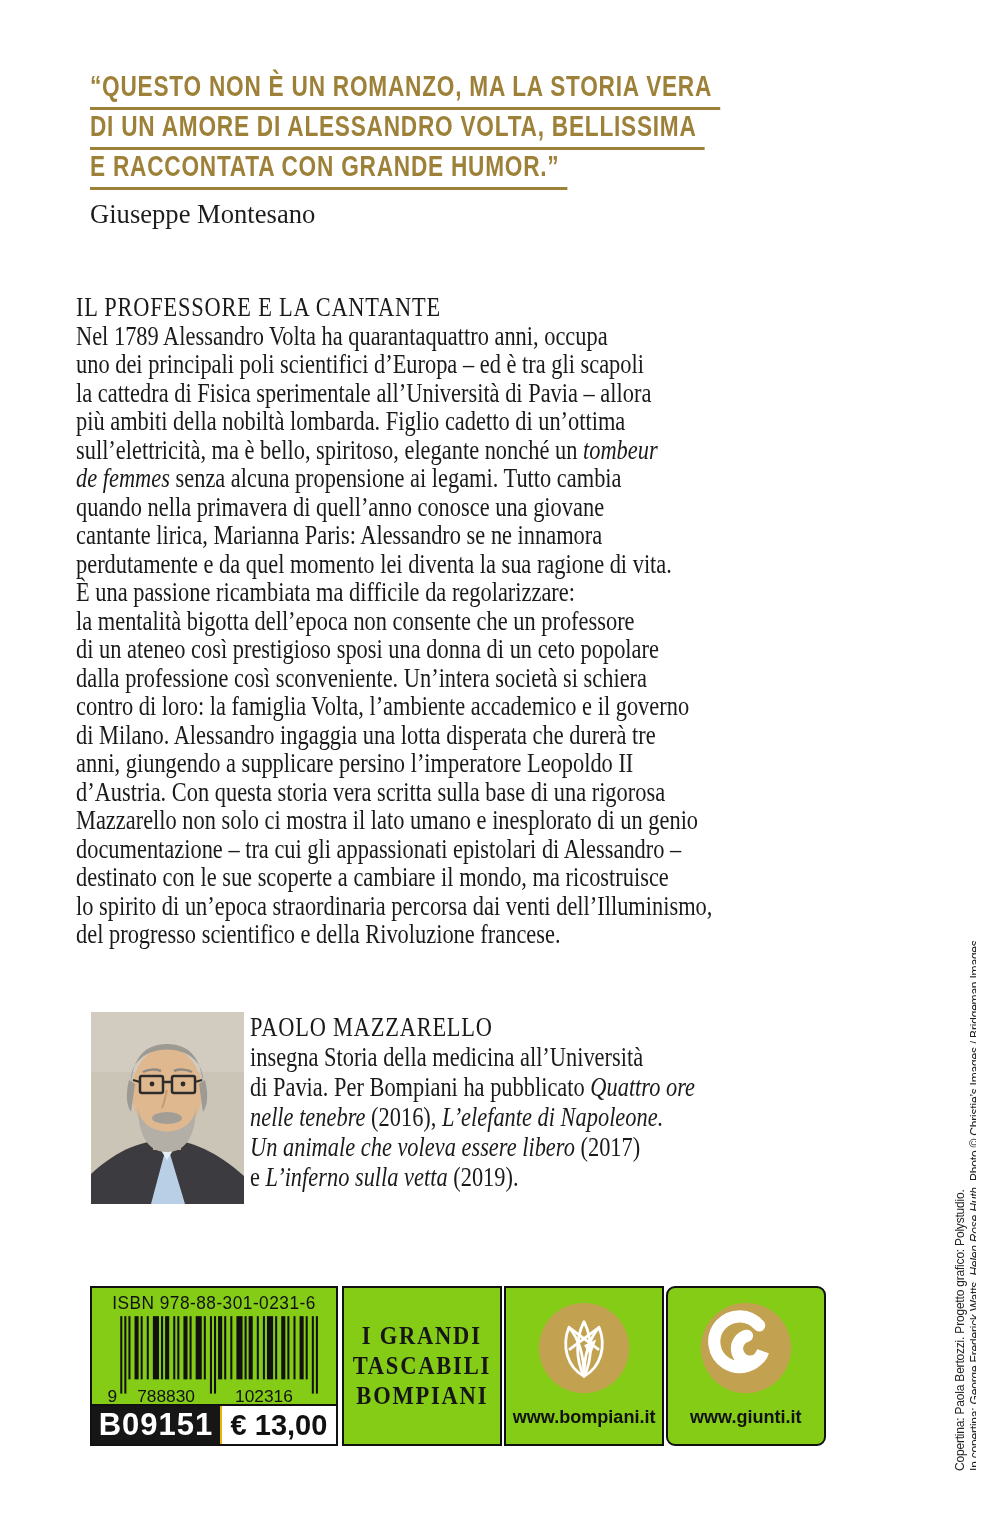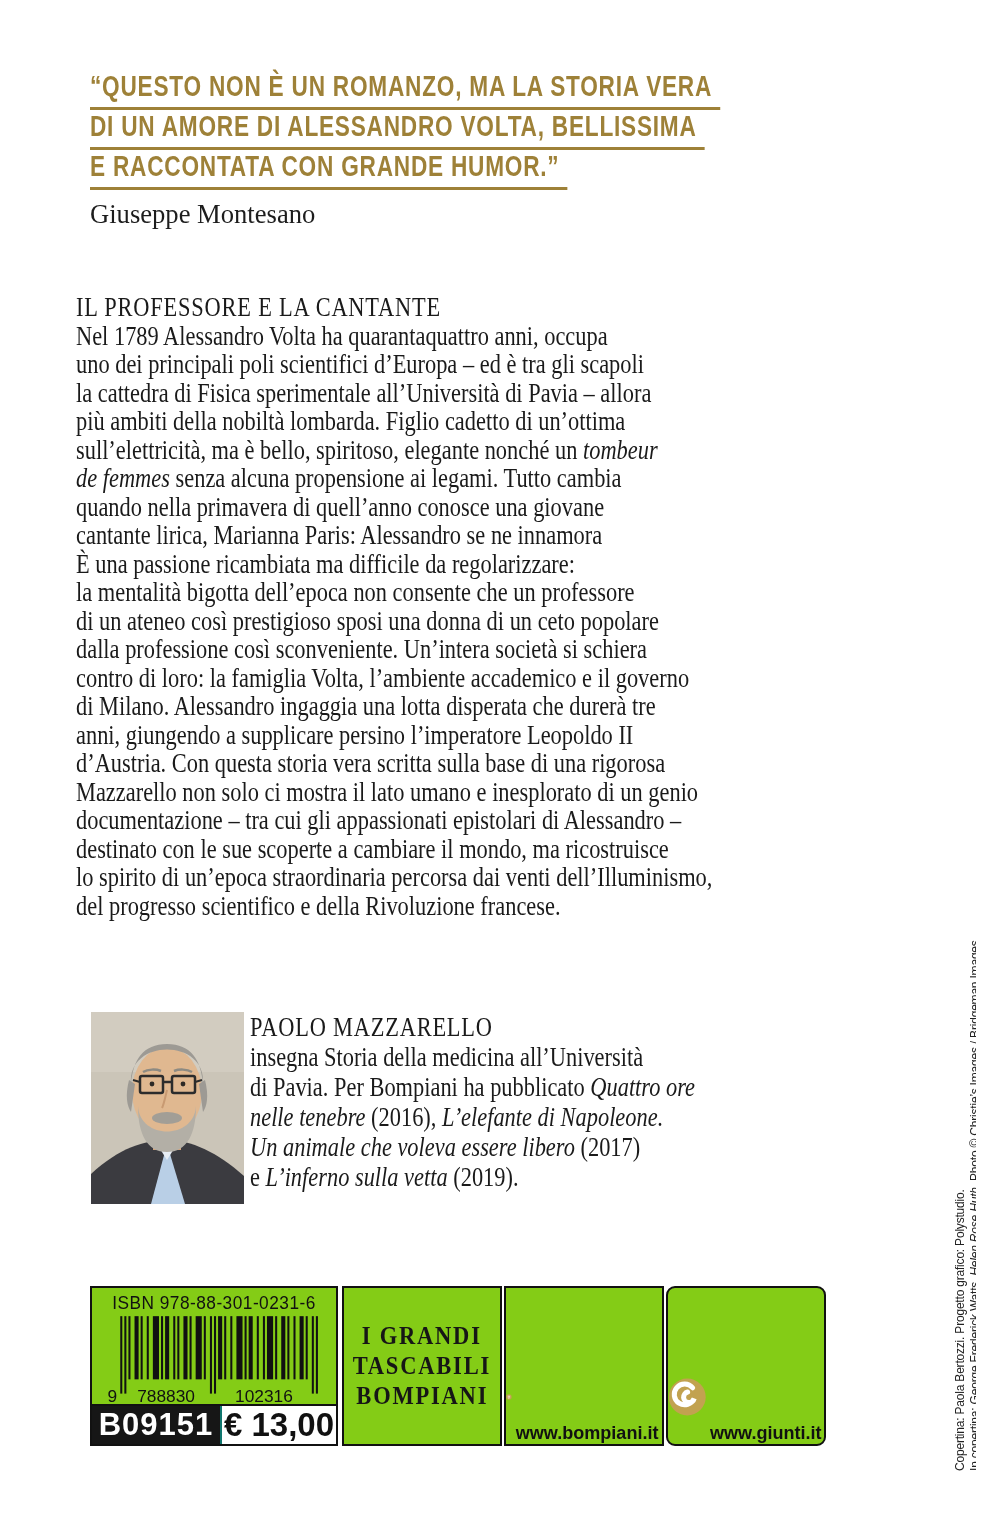--- a/index.html
+++ b/index.html
@@ -62,30 +62,30 @@
     font-family:"Liberation Sans","DejaVu Sans",sans-serif;
     font-size:17px; fill:#111;
   }
   .code-row { position:absolute; left:0; right:0; bottom:0; height:38px;
               border-top:2px solid #111; display:flex;
               font-family:"Liberation Sans","DejaVu Sans",sans-serif; }
   .code-cell { width:128px; background:#161616; color:#fff; font-weight:bold;
                font-size:31px; letter-spacing:1px; display:flex;
                align-items:center; justify-content:center; }
   .price-cell { flex:1; background:#fff; color:#111; font-weight:bold;
-                font-size:33px; display:flex; align-items:center; justify-content:center;
-                border-left:2px solid #0f766e; }
+                font-size:29px; display:flex; align-items:center; justify-content:center;
+                border-left:2px solid #eab308; }
 
   .series-box { left:342px; width:160px; display:flex; align-items:center; justify-content:center; }
   .series { text-align:center; }
   .series .lrow { height:30px; line-height:30px;font-weight:bold; }
   .series .ltext { font-size:25px; letter-spacing:2px; color:#161616;
                    transform:scaleX(0.9); transform-origin:50% 0; }
 
-  .logo-box { width:160px; display:flex; align-items:flex-end; }
+  .logo-box { width:160px; display:flex; flex-direction:column; align-items:center; }
   .logo-box.bompiani { left:504px; }
   .logo-box.giunti  { left:666px;border-radius:9px; }
   .logo-circle { width:94px; height:94px; margin-top:13px; }
   .logo-url {
     margin-top:11px; font-family:"Liberation Sans","DejaVu Sans",sans-serif;
     font-weight:bold; font-size:19px; color:#111;
     transform:scaleX(0.95); transform-origin:50% 0;
   }
 
   
@@ -116,20 +116,21 @@
     <div class="lrow syn-title"><span class="ltext">IL PROFESSORE E LA CANTANTE</span></div>
     <div>
         <div class="lrow"><span class="ltext"><span>Nel 1789 Alessandro Volta ha quarantaquattro anni, occupa</span></span></div>
         <div class="lrow"><span class="ltext"><span>uno dei principali poli scientifici d’Europa – ed è tra gli scapoli</span></span></div>
         <div class="lrow"><span class="ltext"><span>la cattedra di Fisica sperimentale all’Università di Pavia – allora</span></span></div>
         <div class="lrow"><span class="ltext"><span>più ambiti della nobiltà lombarda. Figlio cadetto di un’ottima</span></span></div>
         <div class="lrow"><span class="ltext"><span>sull’elettricità, ma è bello, spiritoso, elegante nonché un </span><i>tombeur</i></span></div>
         <div class="lrow"><span class="ltext"><i>de femmes</i><span> senza alcuna propensione ai legami. Tutto cambia</span></span></div>
         <div class="lrow"><span class="ltext"><span>quando nella primavera di quell’anno conosce una giovane</span></span></div>
         <div class="lrow"><span class="ltext"><span>cantante lirica, Marianna Paris: Alessandro se ne innamora</span></span></div>
+        <div class="lrow"><span class="ltext"><span>perdutamente e da quel momento lei diventa la sua ragione di vita.</span></span></div>
         <div class="lrow"><span class="ltext"><span>È una passione ricambiata ma difficile da regolarizzare:</span></span></div>
         <div class="lrow"><span class="ltext"><span>la mentalità bigotta dell’epoca non consente che un professore</span></span></div>
         <div class="lrow"><span class="ltext"><span>di un ateneo così prestigioso sposi una donna di un ceto popolare</span></span></div>
         <div class="lrow"><span class="ltext"><span>dalla professione così sconveniente. Un’intera società si schiera</span></span></div>
         <div class="lrow"><span class="ltext"><span>contro di loro: la famiglia Volta, l’ambiente accademico e il governo</span></span></div>
         <div class="lrow"><span class="ltext"><span>di Milano. Alessandro ingaggia una lotta disperata che durerà tre</span></span></div>
         <div class="lrow"><span class="ltext"><span>anni, giungendo a supplicare persino l’imperatore Leopoldo II</span></span></div>
         <div class="lrow"><span class="ltext"><span>d’Austria. Con questa storia vera scritta sulla base di una rigorosa</span></span></div>
         <div class="lrow"><span class="ltext"><span>Mazzarello non solo ci mostra il lato umano e inesplorato di un genio</span></span></div>
         <div class="lrow"><span class="ltext"><span>documentazione – tra cui gli appassionati epistolari di Alessandro –</span></span></div>

